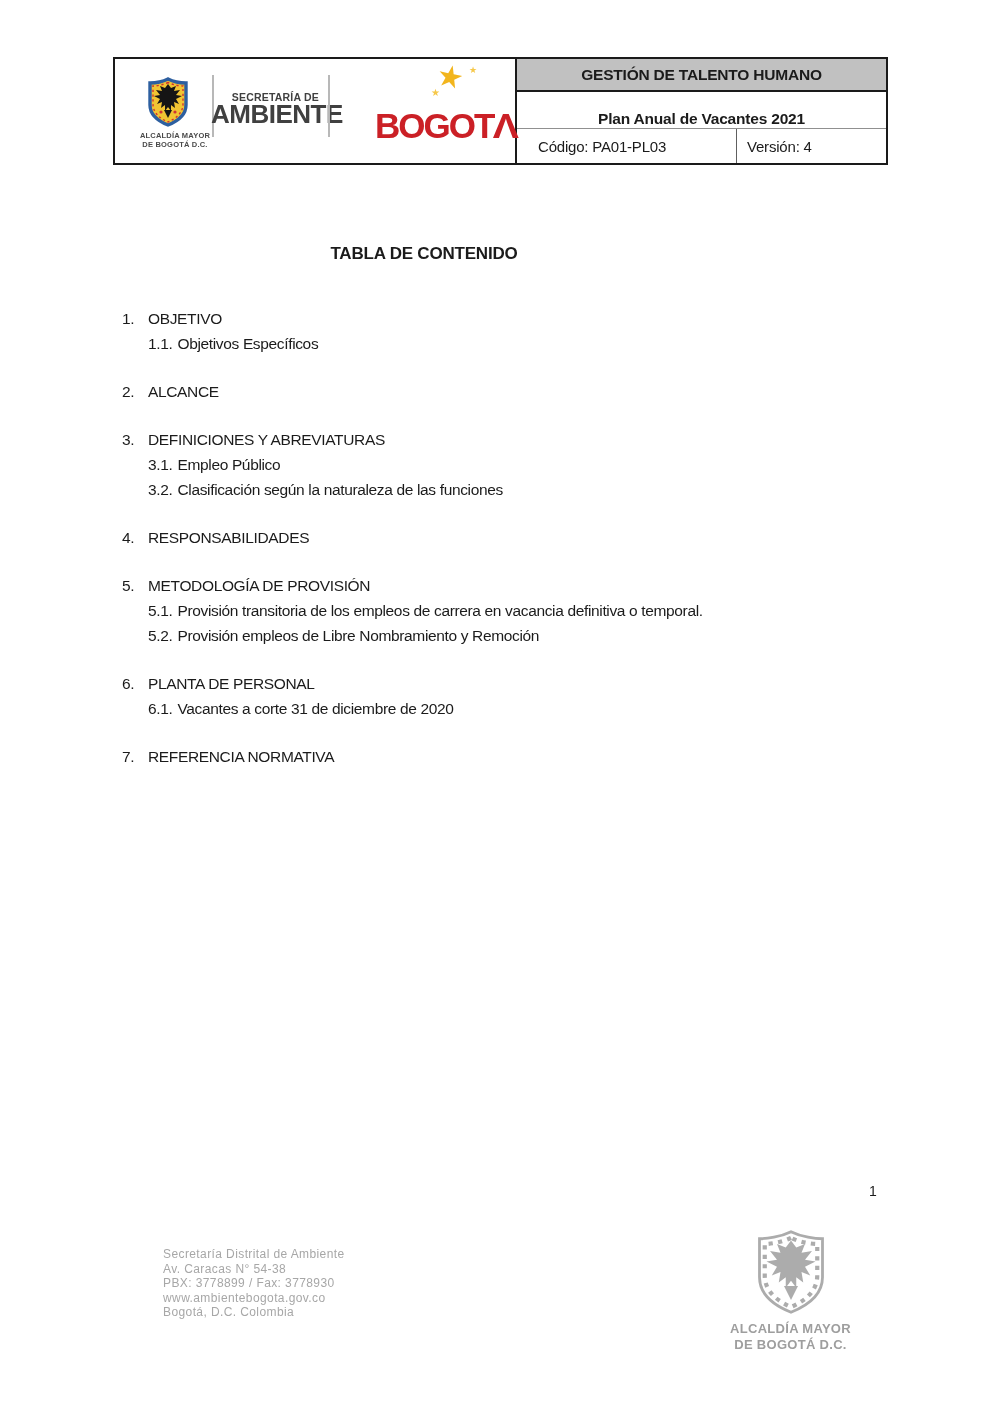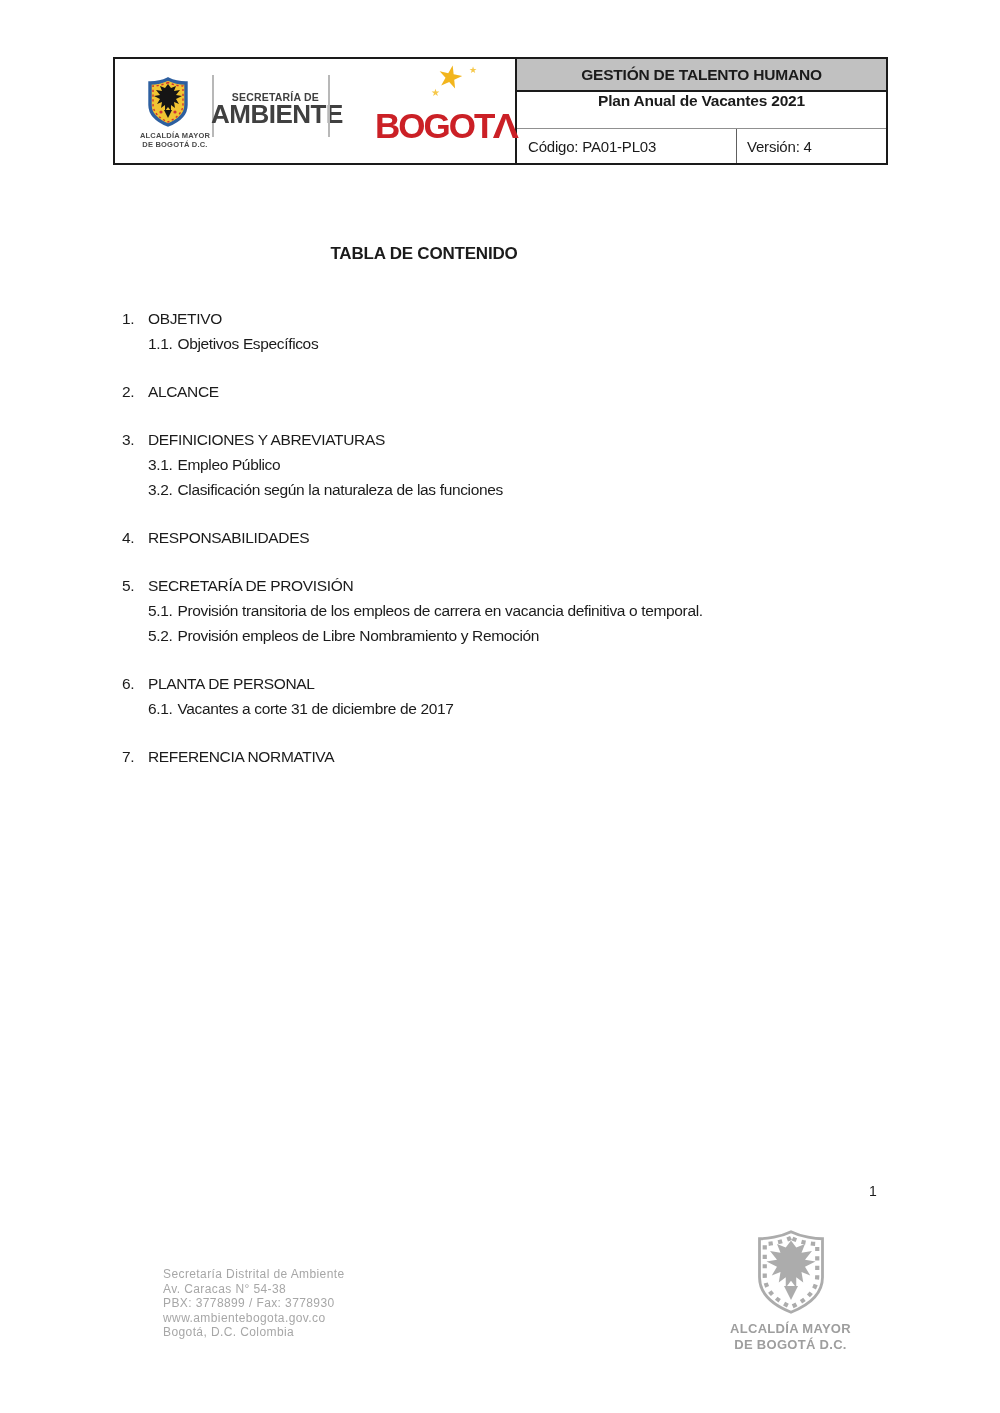--- a/index.html
+++ b/index.html
@@ -41,47 +41,47 @@
   .bstar.s2{font-size:9px;right:0px;top:0px;color:#f6c84a;}
 
   .head-right{flex:1;display:flex;flex-direction:column;}
   .hr-row1{
     height:33px;background:#c1c1c1;border-bottom:2px solid #1a1a1a;box-sizing:border-box;
     display:flex;align-items:center;justify-content:center;
     font-size:15.5px;font-weight:bold;letter-spacing:-.2px;
   }
   .hr-row2{
     height:37px;border-bottom:1px solid #909090;box-sizing:border-box;
-    display:flex;align-items:flex-start;justify-content:center;
+    display:flex;align-items:flex-end;justify-content:center;
     font-size:15.5px;font-weight:bold;letter-spacing:-.2px;
   }
   .hr-row3{flex:1;display:flex;}
   .hr-code{
     width:220px;border-right:1px solid #606060;box-sizing:border-box;
-    display:flex;align-items:center;padding-left:11px;font-size:15px;letter-spacing:-.2px;
+    display:flex;align-items:center;padding-left:21px;font-size:15px;letter-spacing:-.2px;
   }
   .hr-version{flex:1;display:flex;align-items:center;padding-left:10px;font-size:15px;letter-spacing:-.2px;}
 
   
   .toc-title{
     position:absolute;left:0;top:244px;width:848px;text-align:center;
     font-size:17px;font-weight:bold;letter-spacing:-.2px;
   }
   .toc{position:absolute;left:122px;top:306px;width:760px;font-size:15.5px;letter-spacing:-.35px;}
   .toc-group{margin-bottom:23px;}
   .toc-line{display:flex;line-height:25px;}
   .toc-num{width:26px;flex:none;}
   .toc-sub{padding-left:26px;line-height:25px;}
   .toc-sub .sub-num{margin-right:5px;}
 
   
   .page-number{position:absolute;left:858px;top:1183px;width:30px;text-align:center;font-size:14px;}
   .footer-address{
     position:absolute;left:163px;top:1247px;color:#a7a7a7;
-    font-size:12px;line-height:14.5px;letter-spacing:.4px;margin-top:20px;
+    font-size:12px;line-height:14.5px;letter-spacing:.4px;
   }
   .footer-crest{position:absolute;left:723px;top:1230px;width:135px;text-align:center;}
   .footer-crest svg{display:inline-block;}
   .footer-crest-caption{
     margin-top:3px;color:#9e9e9e;font-size:13px;line-height:16px;letter-spacing:.3px;font-weight:bold;
   }
 </style>
 </head>
 <body>
 
@@ -179,37 +179,37 @@
     <div class="toc-group">
       <div class="toc-line">
         <span class="toc-num">4.</span>
         <span>RESPONSABILIDADES</span>
       </div>
     </div>
 
     <div class="toc-group">
       <div class="toc-line">
         <span class="toc-num">5.</span>
-        <span>SECRETARÍA DE PROVISIÓN</span>
+        <span>METODOLOGÍA DE PROVISIÓN</span>
       </div>
       <div class="toc-sub">
         <span class="sub-num">5.1.</span><span>Provisión transitoria de los empleos de carrera en vacancia definitiva o temporal.</span>
       </div>
       <div class="toc-sub">
         <span class="sub-num">5.2.</span><span>Provisión empleos de Libre Nombramiento y Remoción</span>
       </div>
     </div>
 
     <div class="toc-group">
       <div class="toc-line">
         <span class="toc-num">6.</span>
         <span>PLANTA DE PERSONAL</span>
       </div>
       <div class="toc-sub">
-        <span class="sub-num">6.1.</span><span>Vacantes a corte 31 de diciembre de 2017</span>
+        <span class="sub-num">6.1.</span><span>Vacantes a corte 31 de diciembre de 2020</span>
       </div>
     </div>
 
     <div class="toc-group">
       <div class="toc-line">
         <span class="toc-num">7.</span>
         <span>REFERENCIA NORMATIVA</span>
       </div>
     </div>
   </div>

